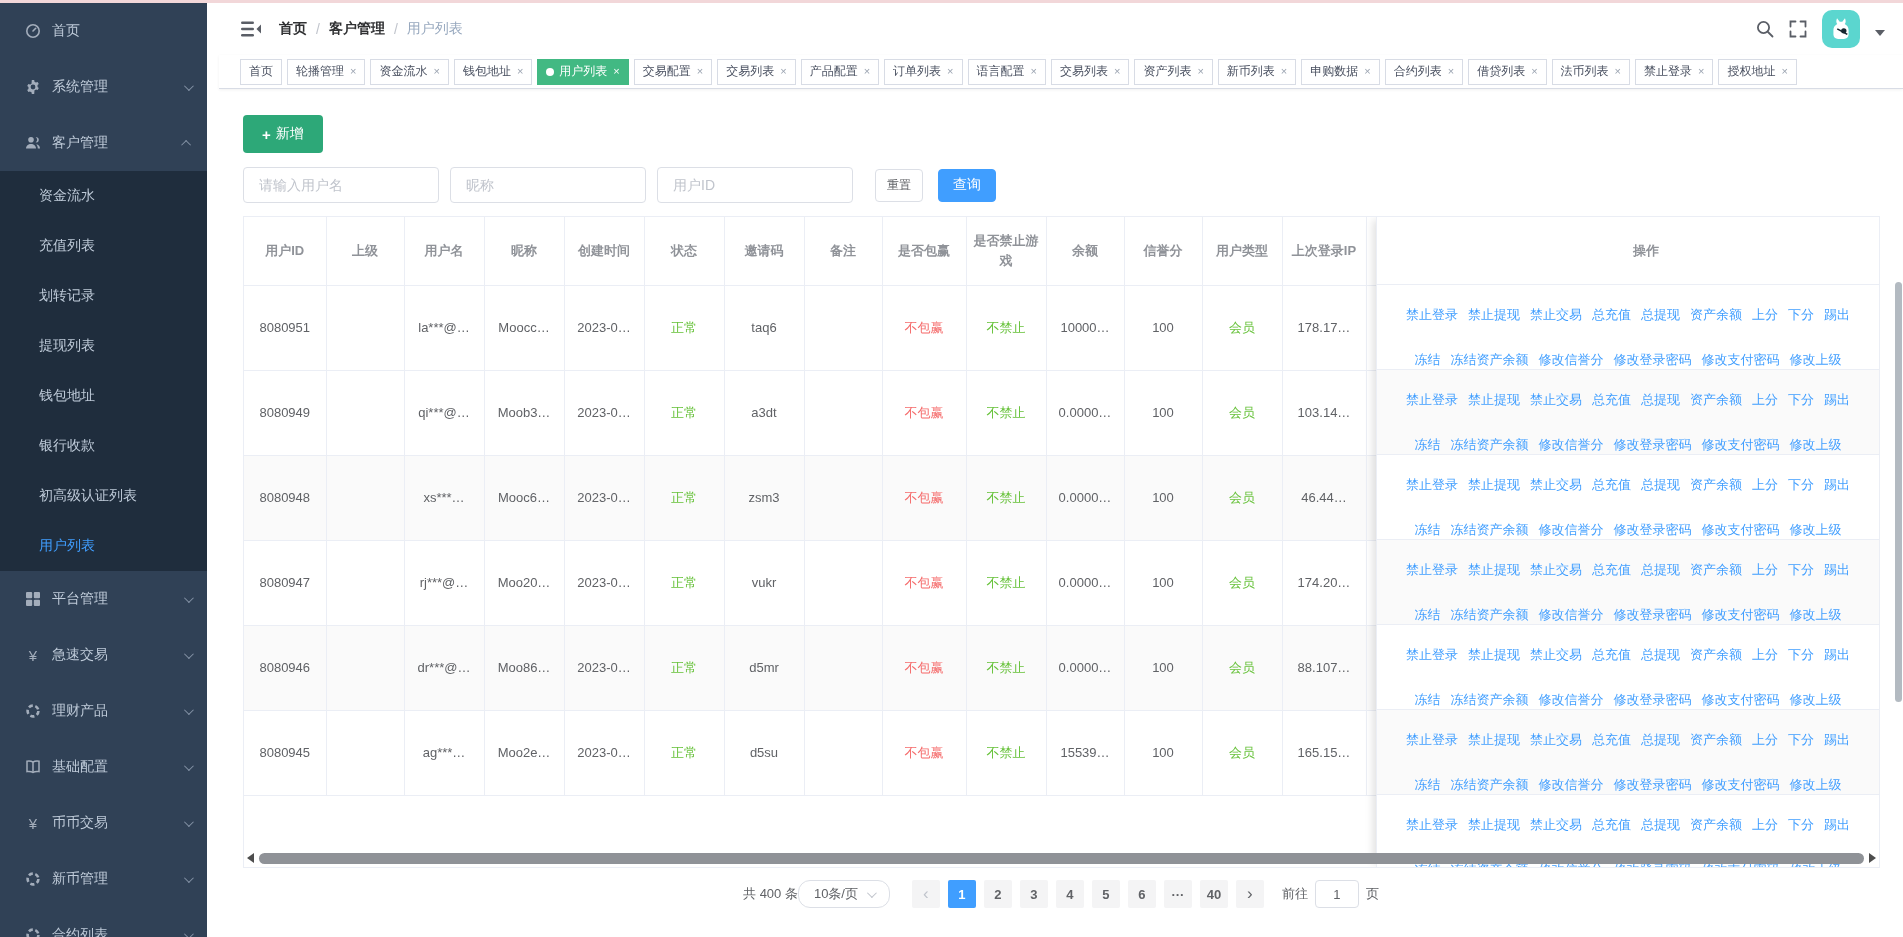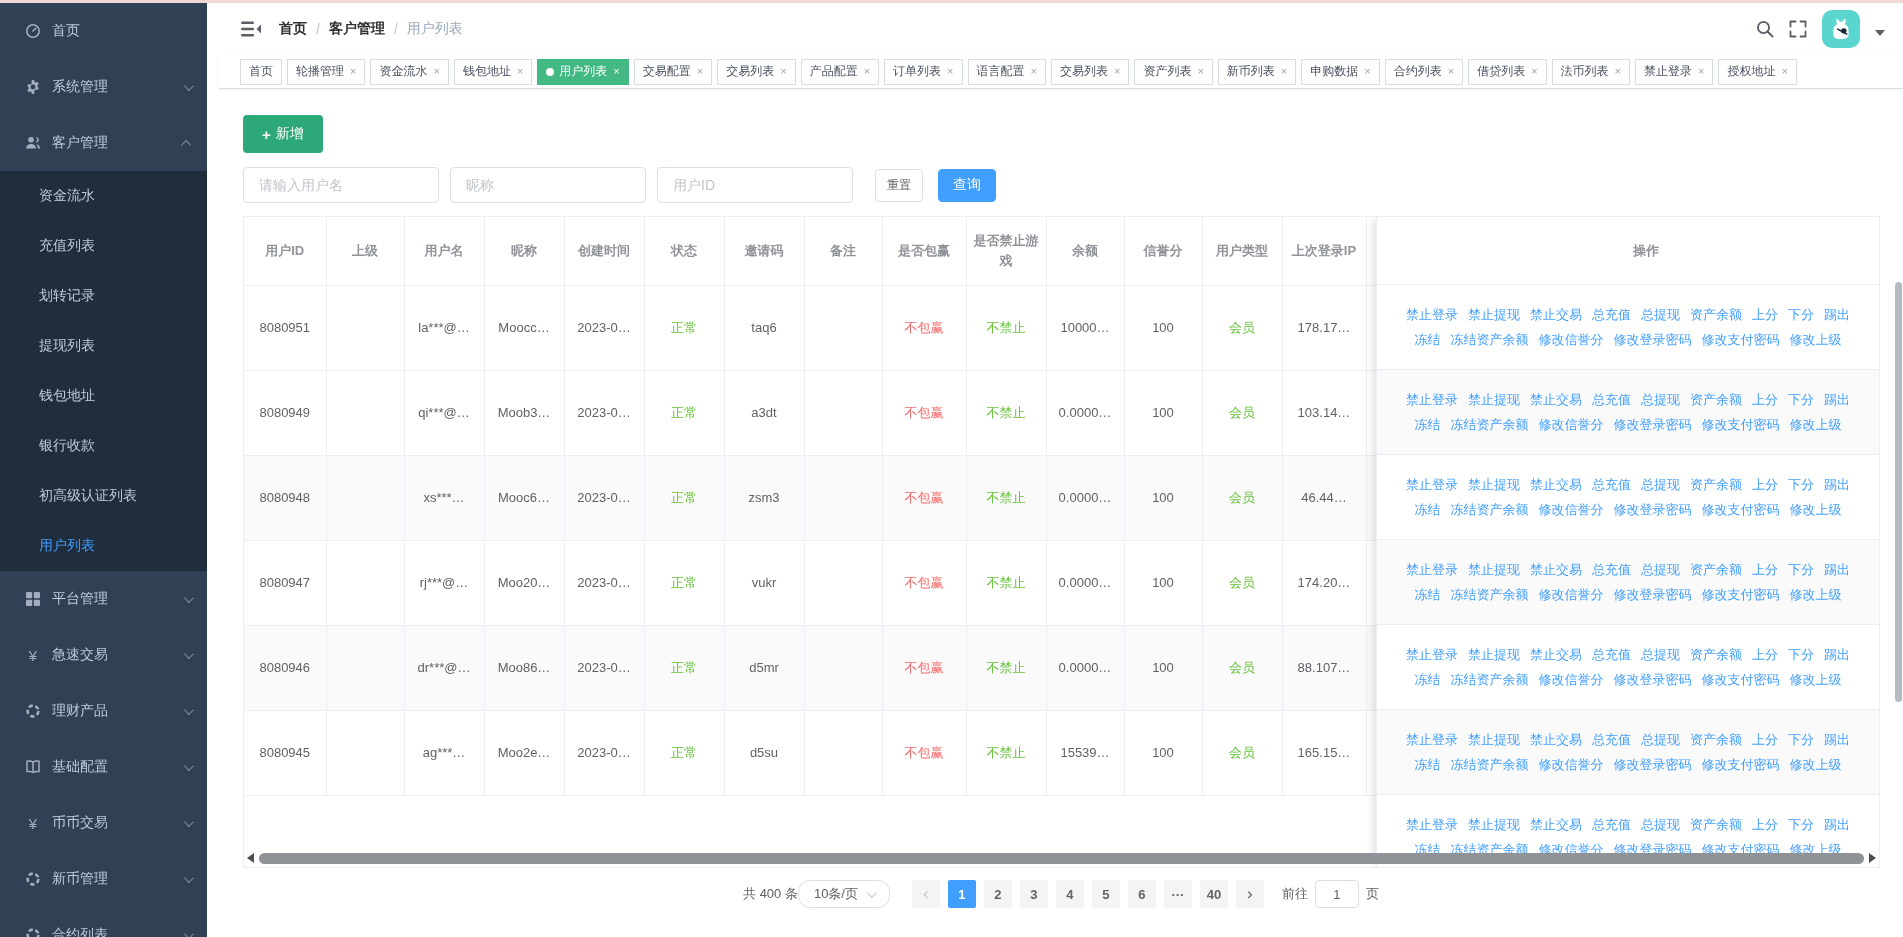--- a/index.html
+++ b/index.html
@@ -78,21 +78,21 @@
   td.green { color:#67C23A; }
   td.red { color:#F56C6C; }
 
   .op-fixed { position:absolute; top:0; right:0; width:503px; height:100%; background:#fff;
     box-shadow:-6px 0 8px -3px rgba(0,0,0,.12); border-left:1px solid #ebeef5; }
   .op-head { height:68px; border-bottom:1px solid #ebeef5; display:flex; align-items:center; justify-content:center;
     font-size:13px; color:#909399; font-weight:700; background:#fff;padding-left:36px; }
   .op-row { height:85px; border-bottom:1px solid #ebeef5; display:flex; flex-direction:column;
     align-items:center; justify-content:center; }
   .op-row.stripe { background:#fafafa; }
-  .op-line { font-size:13px; color:#409EFF; line-height:25px; text-align:right; white-space:nowrap; }
+  .op-line { font-size:13px; color:#409EFF; line-height:25px; text-align:right; white-space:nowrap;margin-top:20px; }
   .op-link { margin:0 5px; cursor:pointer; }
 
   .h-scroll { position:absolute; left:3px; right:3px; bottom:3px; height:12px; display:flex; align-items:center; z-index:5; }
   .h-arrow { width:0; height:0; border-top:5px solid transparent; border-bottom:5px solid transparent; cursor:pointer; }
   .h-arrow.left  { border-right:7px solid #4d4d4d; }
   .h-arrow.right { border-left:7px solid #4d4d4d; }
   .h-thumb { flex:1; height:11px; background:#8f9297; border-radius:6px; margin:0 5px; cursor:grab; }
 
   
   .pager { display:flex; align-items:center; justify-content:center; margin-top:12px; font-size:13px; color:#606266; }

